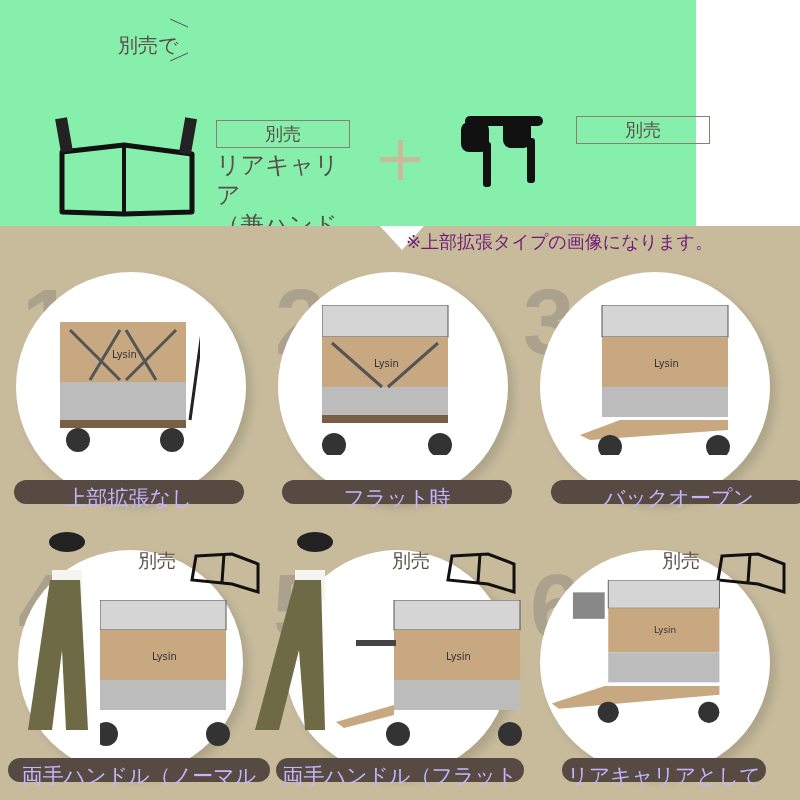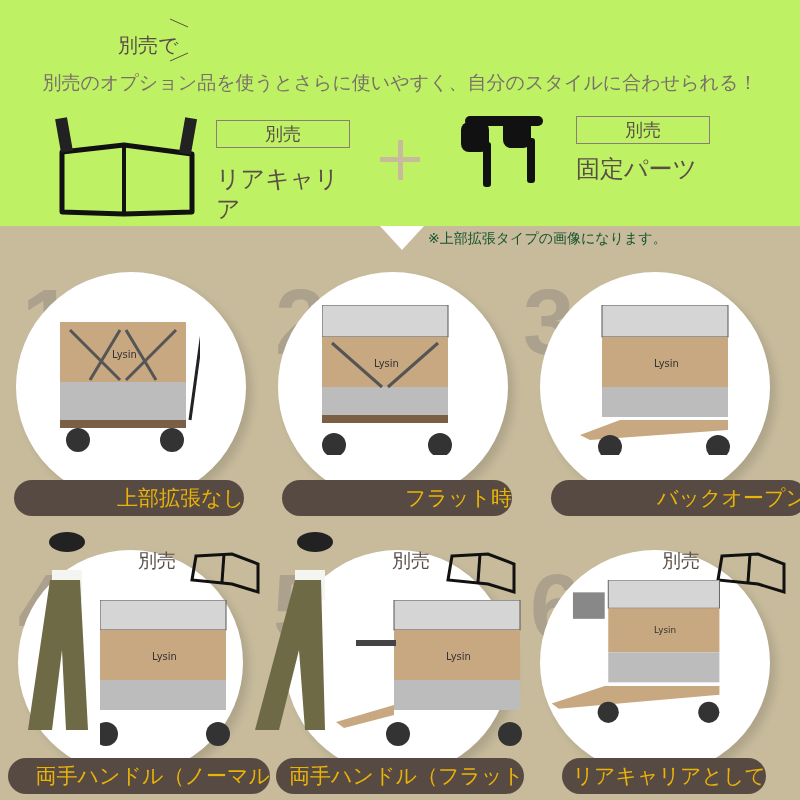--- a/index.html
+++ b/index.html
@@ -1,74 +1,72 @@
 <!DOCTYPE html>
 <html><head>
 <meta charset="utf-8">
 <style>
 *{box-sizing:border-box;margin:0;padding:0}
 body{width:800px;height:800px;overflow:hidden;background:#fff;font-family:"DejaVu Sans",sans-serif;position:relative;color:#5a4f48}
-.top{position:absolute;left:0;top:0;width:800px;height:228px;background:#bef264}
+.top{position:absolute;left:0;top:0;width:696px;height:228px;background:#86efac}
 .pre{position:absolute;left:118px;top:32px;font-size:20px;color:#5a4f48}
 .pre-lines{position:absolute;left:168px;top:15px;width:22px;height:50px}
 .title{position:absolute;left:222px;top:18px;font-size:38px;color:#5a4f48;letter-spacing:1px}
 .subtitle{position:absolute;top:70px;left:0;width:800px;text-align:center;font-size:19px;color:#7a706a}
 .part{position:absolute}
 .badge{border:1.5px solid #8a7e77;color:#5a4f48;font-size:18px;text-align:center;height:28px;line-height:26px}
 .part-name{font-size:24px;color:#5a4f48;line-height:30px}
 .plus{position:absolute;left:380px;top:140px;width:40px;height:40px}
 .plus:before,.plus:after{content:"";position:absolute;background:#c8bb9c}
 .plus:before{left:0;top:17px;width:40px;height:5px}
 .plus:after{left:18px;top:0;width:5px;height:40px}
 .beige{position:absolute;left:0;top:226px;width:800px;height:574px;background:#c7bb9c}
 .notch{position:absolute;left:380px;top:226px;width:0;height:0;border-left:22px solid transparent;border-right:22px solid transparent;border-top:24px solid #fff}
-.note{position:absolute;left:428px;top:230px;font-size:14px;color:#14532d}
+.note{position:absolute;left:406px;top:230px;font-size:18px;color:#701a75}
 .circle{position:absolute;border-radius:50%;background:#fff;box-shadow:6px 6px 8px rgba(0,0,0,0.12)}
 .num{position:absolute;font-size:92px;font-weight:bold;color:rgba(150,140,130,0.55);font-family:"Liberation Sans",sans-serif}
-.pill{position:absolute;height:36px;border-radius:18px;background:#574a42;color:#eab308;font-size:21px;text-align:right;line-height:36px}
+.pill{position:absolute;height:24px;border-radius:18px;background:#574a42;color:#c4b5fd;font-size:21px;text-align:center;line-height:36px}
 .wagon{position:absolute;width:140px;height:150px}
 .sold{position:absolute;font-size:19px;color:#5a4f48}
 </style>
 </head>
 <body>
 
 <div class="top">
   <span class="pre">別売で</span>
   <svg class="pre-lines" viewBox="0 0 22 50">
       <line x1="2" y1="4" x2="20" y2="12" stroke="#5a4f48" stroke-width="1"></line>
       <line x1="2" y1="46" x2="20" y2="38" stroke="#5a4f48" stroke-width="1"></line>
     </svg>
-  <div class="subtitle">別売のオプション品を使うとさらに使いやすく、自分のスタイルに合わせられる！</div>
 
   <svg class="part" style="left:52px;top:112px;width:150px;height:105px" viewBox="0 0 150 105">
     <path d="M10 40 L72 33 L140 42 L140 100 L72 102 L10 100 Z" fill="none" stroke="#111" stroke-width="5" stroke-linejoin="round"></path>
     <line x1="72" y1="33" x2="72" y2="102" stroke="#111" stroke-width="4"></line>
     <rect x="6" y="6" width="12" height="34" fill="#222" transform="rotate(-10 12 23)"></rect>
     <rect x="130" y="6" width="12" height="36" fill="#222" transform="rotate(10 136 24)"></rect>
   </svg>
   <div class="part" style="left:216px;top:120px;width:134px">
     <div class="badge">別売</div>
-    <div class="part-name" style="margin-top:16px">リアキャリア</div>
+    <div class="part-name" style="margin-top:2px">リアキャリア</div>
     <div class="part-name">（兼ハンドル）</div>
   </div>
 
   <div class="plus"></div>
 
   <svg class="part" style="left:455px;top:112px;width:108px;height:80px" viewBox="0 0 108 80">
     <g fill="#111">
         <rect x="6" y="10" width="28" height="30" rx="8"></rect>
         <rect x="28" y="30" width="8" height="45" rx="3"></rect>
         <rect x="48" y="6" width="28" height="30" rx="8"></rect>
         <rect x="72" y="26" width="8" height="45" rx="3"></rect>
         <rect x="10" y="4" width="78" height="10" rx="5"></rect>
       </g>
   </svg>
   <div class="part" style="left:576px;top:116px;width:134px">
     <div class="badge">別売</div>
-    <div class="part-name" style="margin-top:10px">固定パーツ</div>
   </div>
 </div>
 
 <div class="beige"></div>
 <div class="notch"></div>
 <div class="note">※上部拡張タイプの画像になります。</div>
 
 <div class="num" style="left:22px;top:270px">1</div>
 <div class="circle" style="left:16px;top:272px;width:230px;height:230px"></div>
 <div class="num" style="left:275px;top:270px">2</div>

